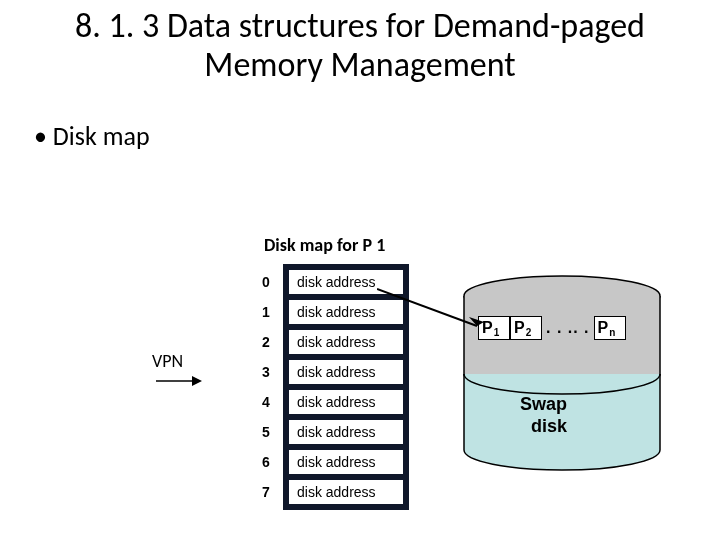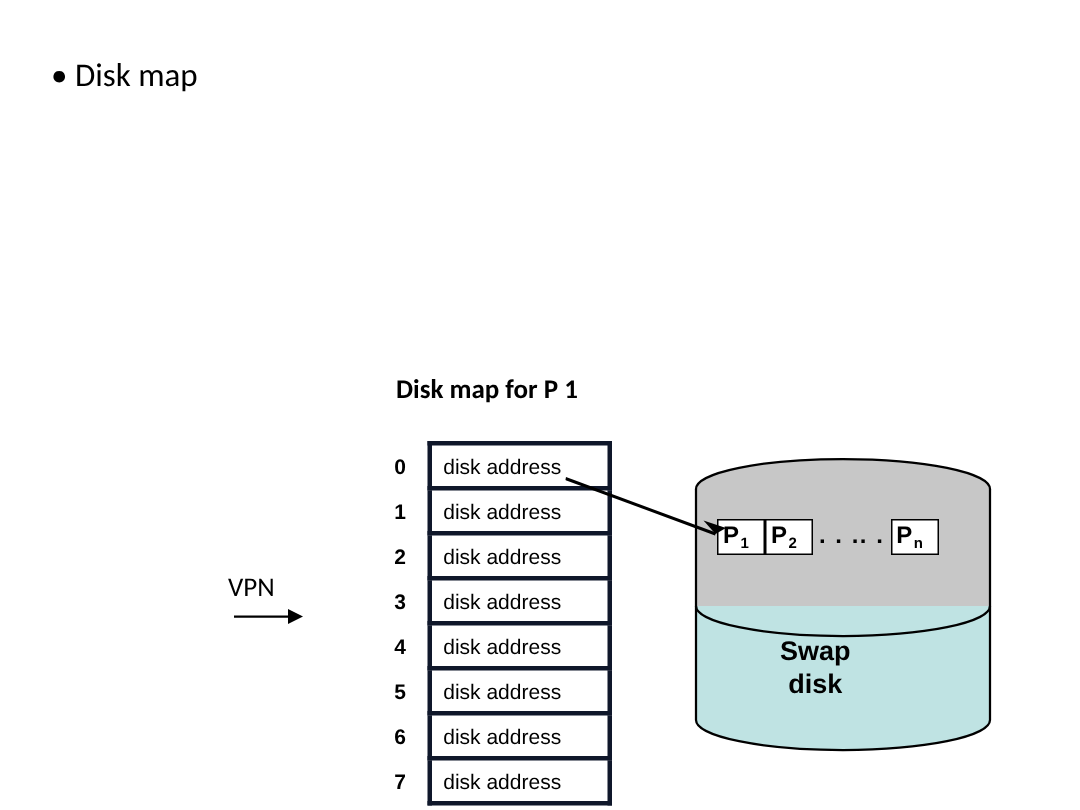--- a/index.html
+++ b/index.html
@@ -1,39 +1,40 @@
 <!DOCTYPE html>
 <html><head>
 <meta charset="utf-8">
 <style>
   html,body{margin:0;padding:0;width:720px;height:540px;background:#fff;font-family:"Calibri","Arial",sans-serif;color:#000}
   .slide{position:relative;width:720px;height:540px}
   .title{font-size:34px;text-align:center;margin:6px 40px 0 40px;line-height:1.15}
-  .bullet{font-size:22px;margin:36px 0 12px 34px}
+  .bullet{font-size:26px;margin:36px 0 12px 34px}
   .bullet::before{content:"• ";}
-  .caption{position:absolute;left:264px;top:212px;font-size:18px;font-weight:bold}
+  .caption{position:absolute;left:264px;top:228px;font-size:18px;font-weight:bold}
   .vpn-wrap{position:absolute;left:152px;top:344px;font-size:18px;font-weight:normal}
   .vpn-arrow{position:absolute;left:156px;top:368px}
   .vpn-arrow svg{display:block}
   .table{position:absolute;left:254px;top:258px;border-collapse:collapse}
-  .table td{border:3px solid #0f172a;font-size:14px;font-family:Arial,sans-serif;height:30px;box-sizing:border-box}
+  .table td{border:6px solid #0f172a;font-size:14px;font-family:Arial,sans-serif;height:30px;box-sizing:border-box}
   .table td.idx{width:32px;text-align:center;font-weight:bold;border:none;padding-right:6px}
   .table td.val{width:120px;padding-left:8px}
   .cyl{position:absolute;left:462px;top:268px}
   .proc-row{position:absolute;left:478px;top:310px;display:flex;align-items:center;font-family:Arial,sans-serif;font-size:16px;font-weight:bold}
   .proc{border:1.5px solid #000;background:#fff;padding:3px 3px;min-width:24px;text-align:center;display:flex;align-items:flex-end;line-height:1}
   .proc .sub{font-size:10px;font-weight:bold;margin-left:1px;position:relative;top:2px}
   .dots{margin:0 4px;letter-spacing:1px}
-  .swap{position:absolute;left:520px;top:388px;font-family:Arial,sans-serif;font-size:18px;font-weight:bold;text-align:center;line-height:1.2}
+  .swap{position:absolute;left:520px;top:388px;font-family:Arial,sans-serif;font-size:18px;font-weight:bold;text-align:right;line-height:1.2}
   .link-arrow{position:absolute;left:377px;top:280px}
 </style>
 </head>
 <body>
 <div class="slide">
 
+<div class="title">8. 1. 3 Data structures for Demand-paged Memory Management</div>
 <div class="bullet">Disk map</div>
 <div class="caption">Disk map for P 1</div>
 
 <div class="vpn-wrap">VPN</div>
 <div class="vpn-arrow">
   <svg width="46" height="14">
         <line x1="0" y1="7" x2="36" y2="7" stroke="#000" stroke-width="1.5"></line>
         <polygon points="36,2 46,7 36,12" fill="#000"></polygon>
       </svg>
 </div>

